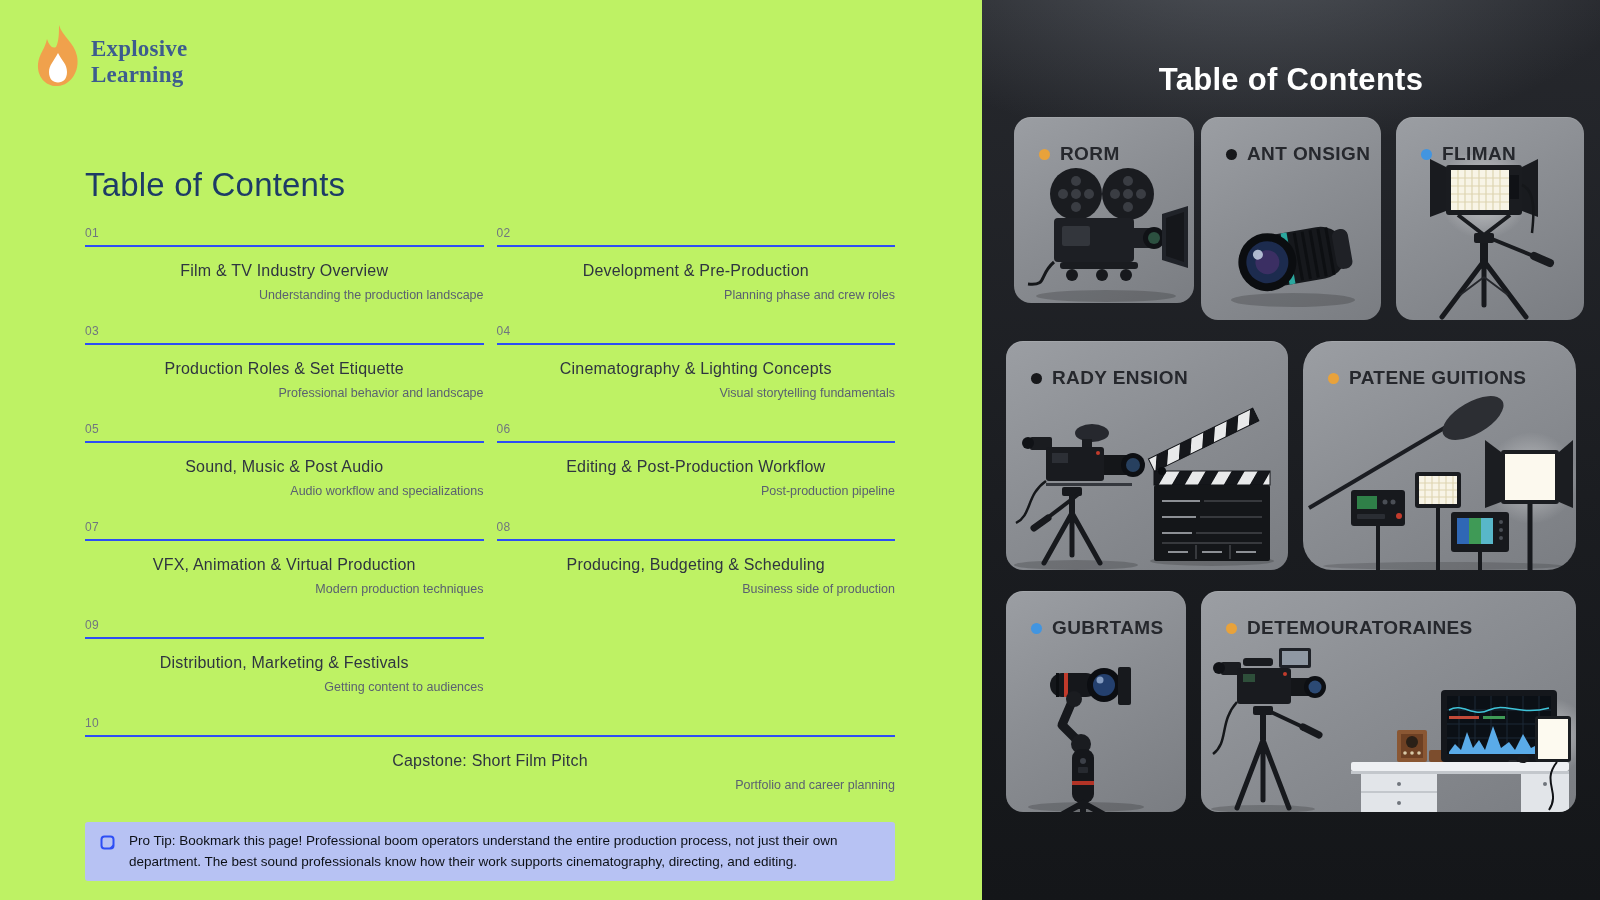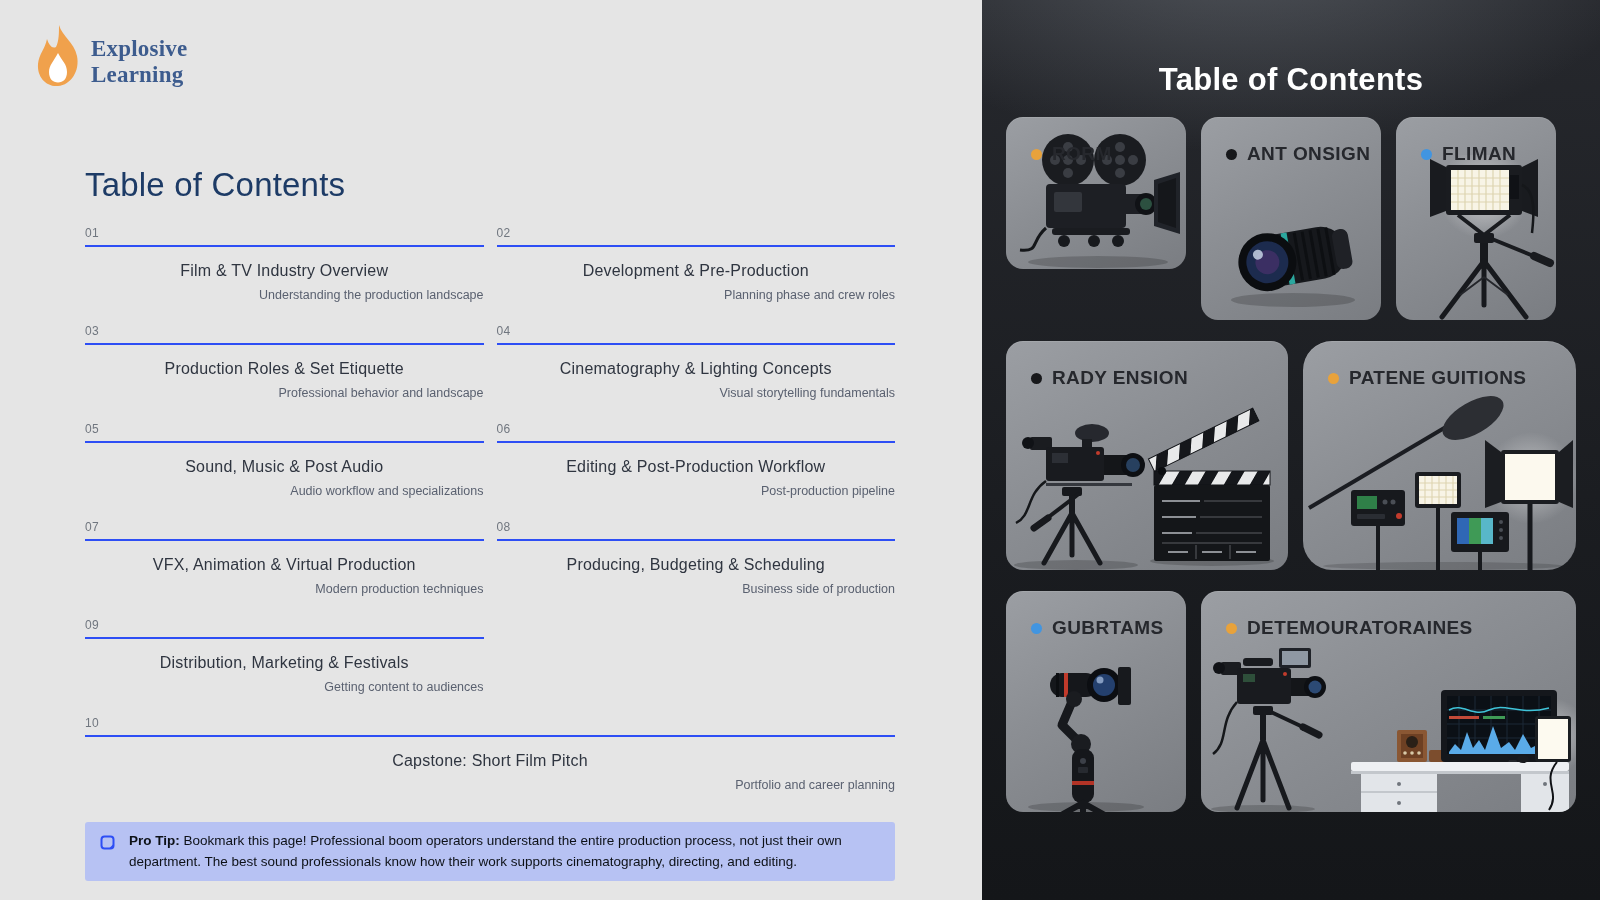--- a/index.html
+++ b/index.html
@@ -3,21 +3,21 @@
 <meta charset="utf-8">
 <style>
   * { box-sizing: border-box; }
   html,body { margin:0; padding:0; }
   body {
     width:1600px; height:900px; position:relative; overflow:hidden;
     font-family:"Liberation Sans", sans-serif; background:#ffffff;
   }
 
   
-  .left-panel { position:absolute; left:0; top:0; width:982px; height:900px; background:#e5e5e5; }
+  .left-panel { position:absolute; left:0; top:0; width:982px; height:900px; background:#bef264; }
 
   .logo { position:absolute; left:36px; top:24px; display:flex; align-items:flex-start; gap:9px; }
   .logo-text {
     font-family:"Liberation Serif", serif; font-weight:bold;
     color:#3d5c8e; font-size:23px; line-height:26px; margin-top:12px; letter-spacing:0.2px;
   }
 
   .content { position:absolute; left:85px; top:166px; width:810px; }
   .toc-title { font-size:33px; font-weight:400; color:#1d3b66; margin:0; letter-spacing:0.2px; }
 
@@ -30,21 +30,21 @@
   .toc-item .title { margin-top:13px; font-size:16px; color:#2f3540; line-height:1.38; letter-spacing:0.2px;text-align:center; }
   .toc-item .desc { margin-top:6px; font-size:12.5px; color:#5a6170;text-align:right; }
   .span-all { grid-column:1 / -1; }
 
   .protip {
     margin-top:30px; background:#b7c2f3; border-radius:3px;
     padding:9px 20px 9px 15px; display:flex; gap:13px; align-items:flex-start;
   }
   .protip-icon { flex:0 0 auto; margin-top:4px; }
   .protip-text { font-size:13.5px; line-height:1.5; color:#0d1117; }
-  .pt-label { font-weight:bold; }
+  .pt-label { font-weight:normal; }
 
   
   .right-panel {
     position:absolute; left:982px; top:0; width:618px; height:900px;
     background:
       radial-gradient(ellipse 680px 360px at 42% -8%, rgba(128,134,142,0.50), rgba(128,134,142,0) 62%),
       linear-gradient(180deg,#26282d 0%, #1b1d21 55%, #141619 100%);
   }
   .rp-title {
     position:absolute; top:62px; left:0; width:100%; text-align:center;
@@ -56,23 +56,23 @@
     box-shadow: inset 0 1px 0 rgba(255,255,255,0.10);
   }
   .card-label {
     position:absolute; top:26px; left:25px; z-index:2;
     display:flex; align-items:center; gap:10px; white-space:nowrap;
     font-weight:bold; font-size:19px; color:#26282d; letter-spacing:0.4px;
   }
   .bullet { width:11px; height:11px; border-radius:50%; flex:0 0 auto; }
   .card-art { position:absolute; left:0; right:0; bottom:0; display:block; }
 
-  .card-0 { left:24px;  top:117px; width:180px; height:152px;padding-left:48px; }
+  .card-0 { left:32px;  top:117px; width:180px; height:186px;padding-left:48px; }
   .card-1 { left:219px; top:117px; width:180px; height:203px;padding-left:35px; }
-  .card-2 { left:414px; top:117px; width:160px; height:203px; }
+  .card-2 { left:414px; top:117px; width:188px; height:203px; }
   .card-3 { left:24px;  top:341px; width:282px; height:229px; }
   .card-4 { left:321px; top:341px; width:273px; height:229px;border-radius:29px; }
   .card-5 { left:24px;  top:591px; width:180px; height:221px; }
   .card-6 { left:219px; top:591px; width:375px; height:221px;padding-left:48px; }
 </style>
 </head>
 <body>
 
 <div class="left-panel">
 

